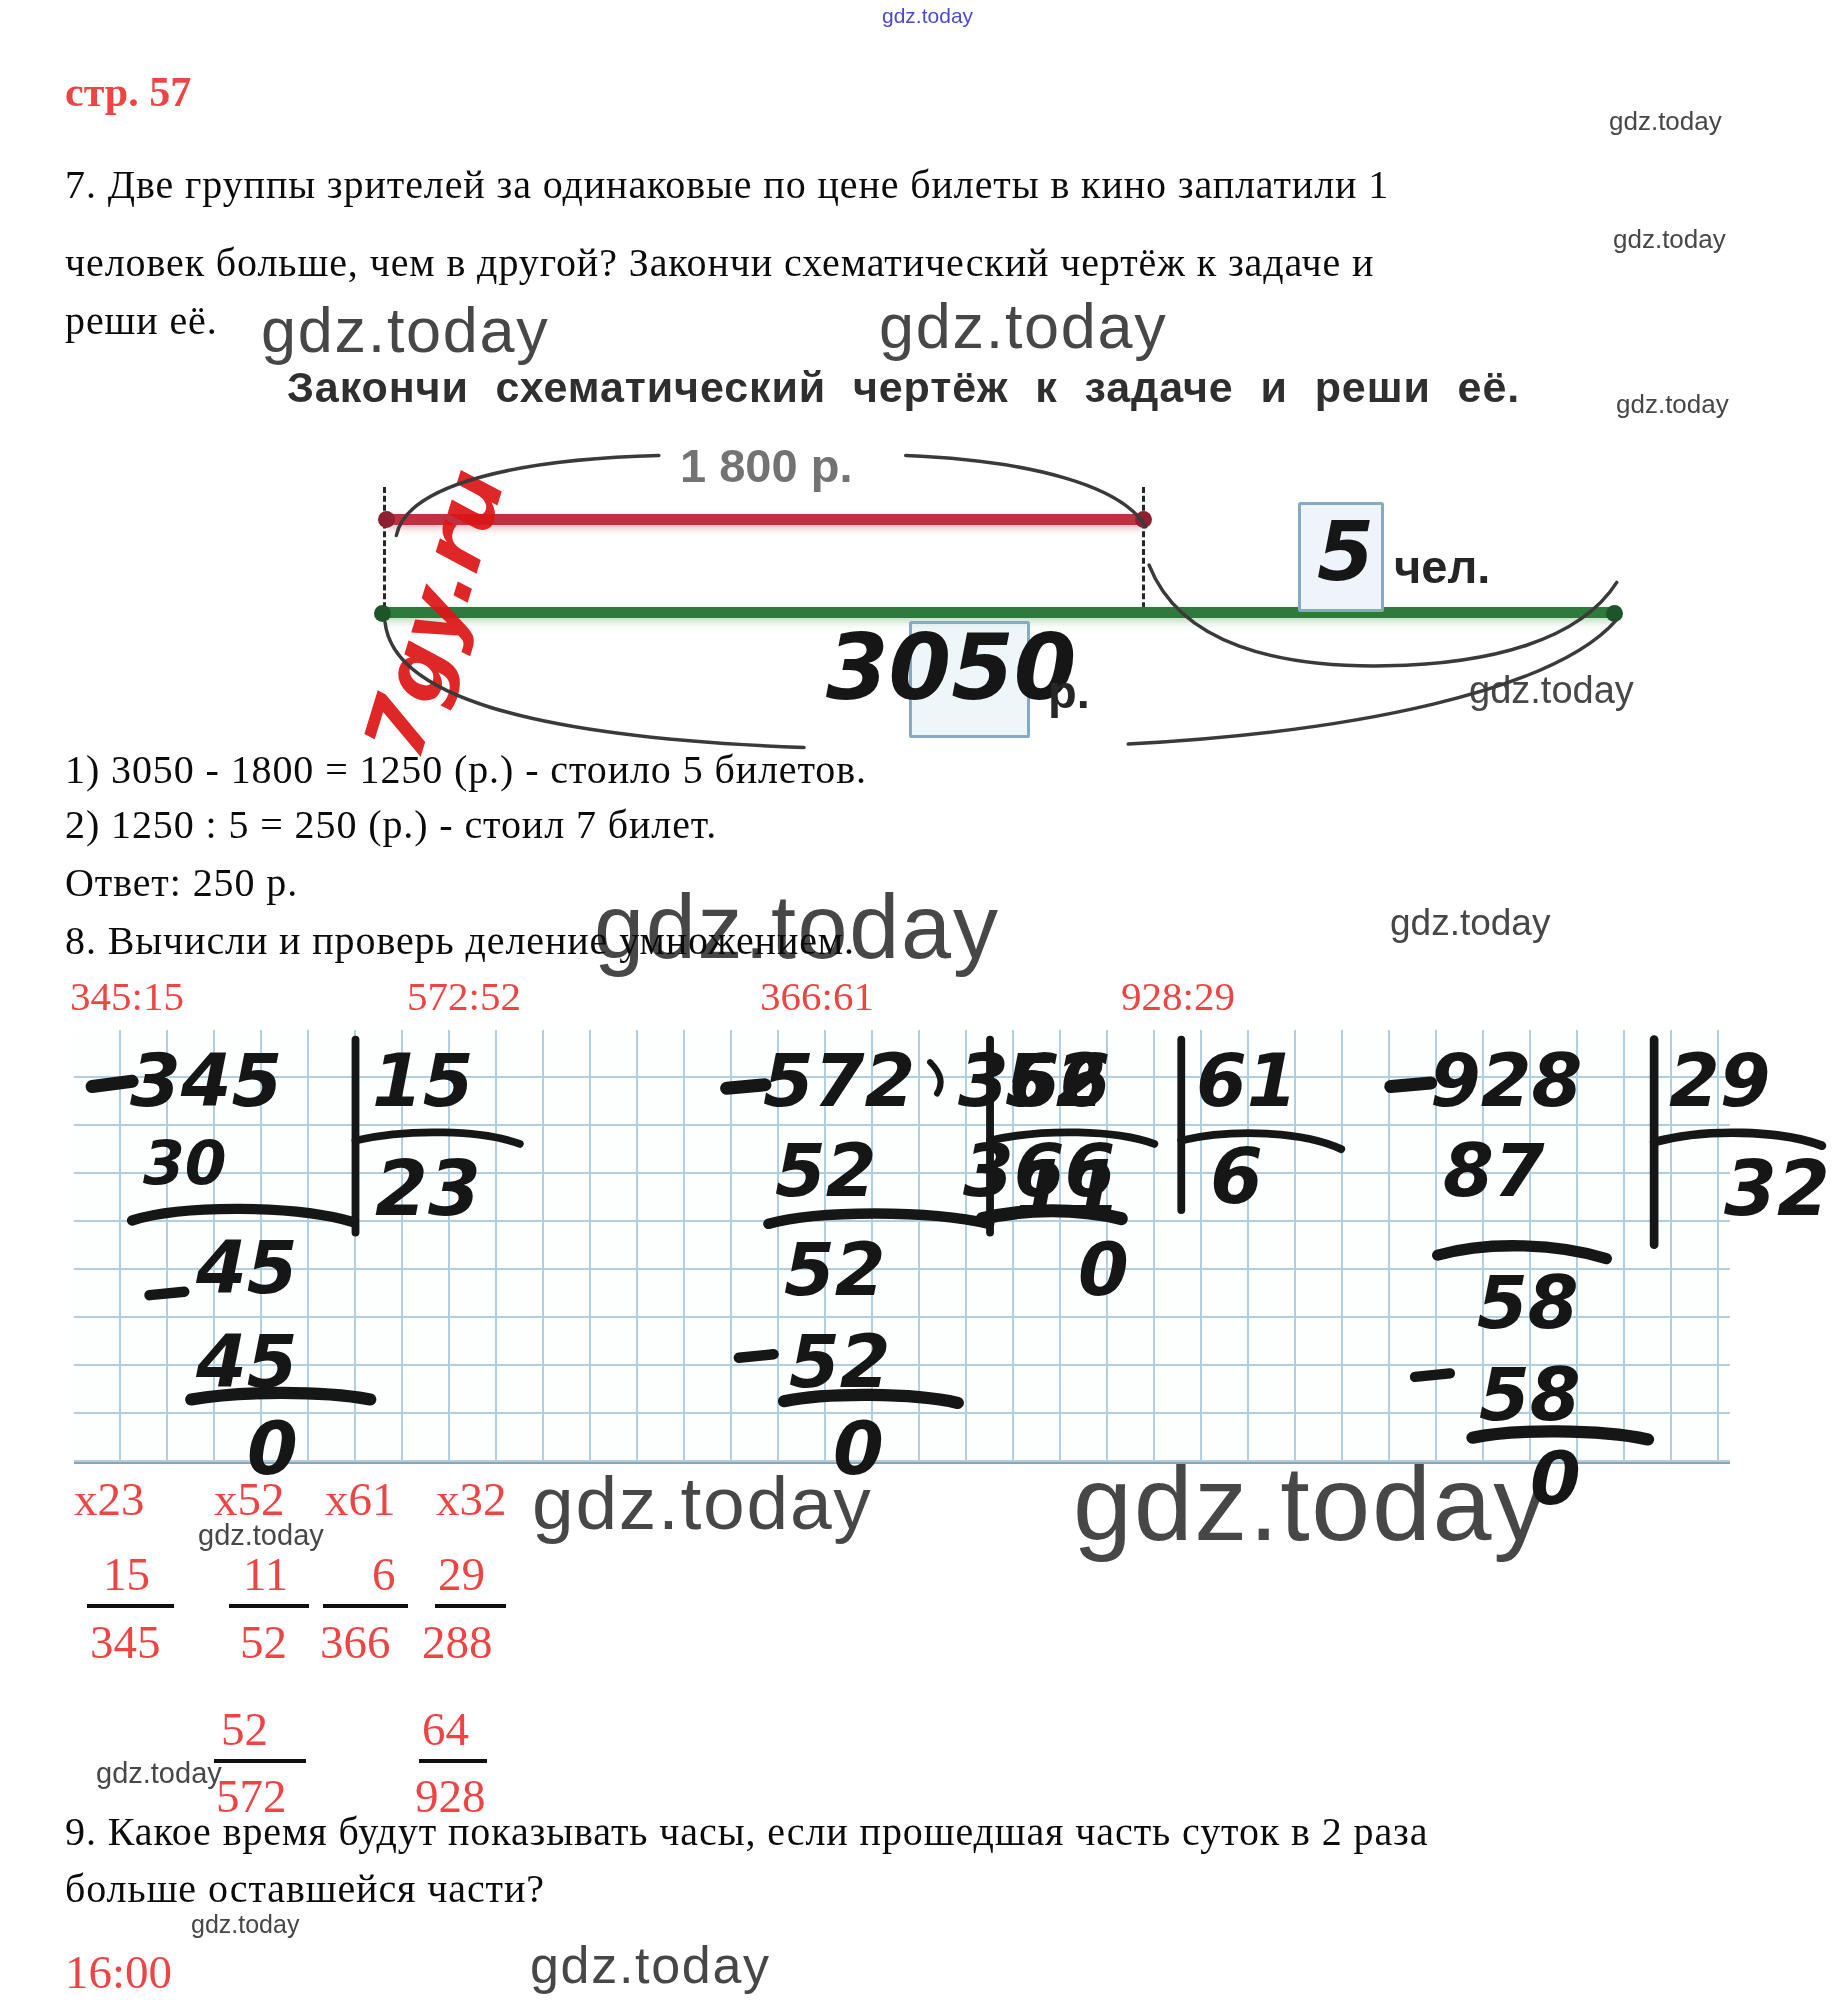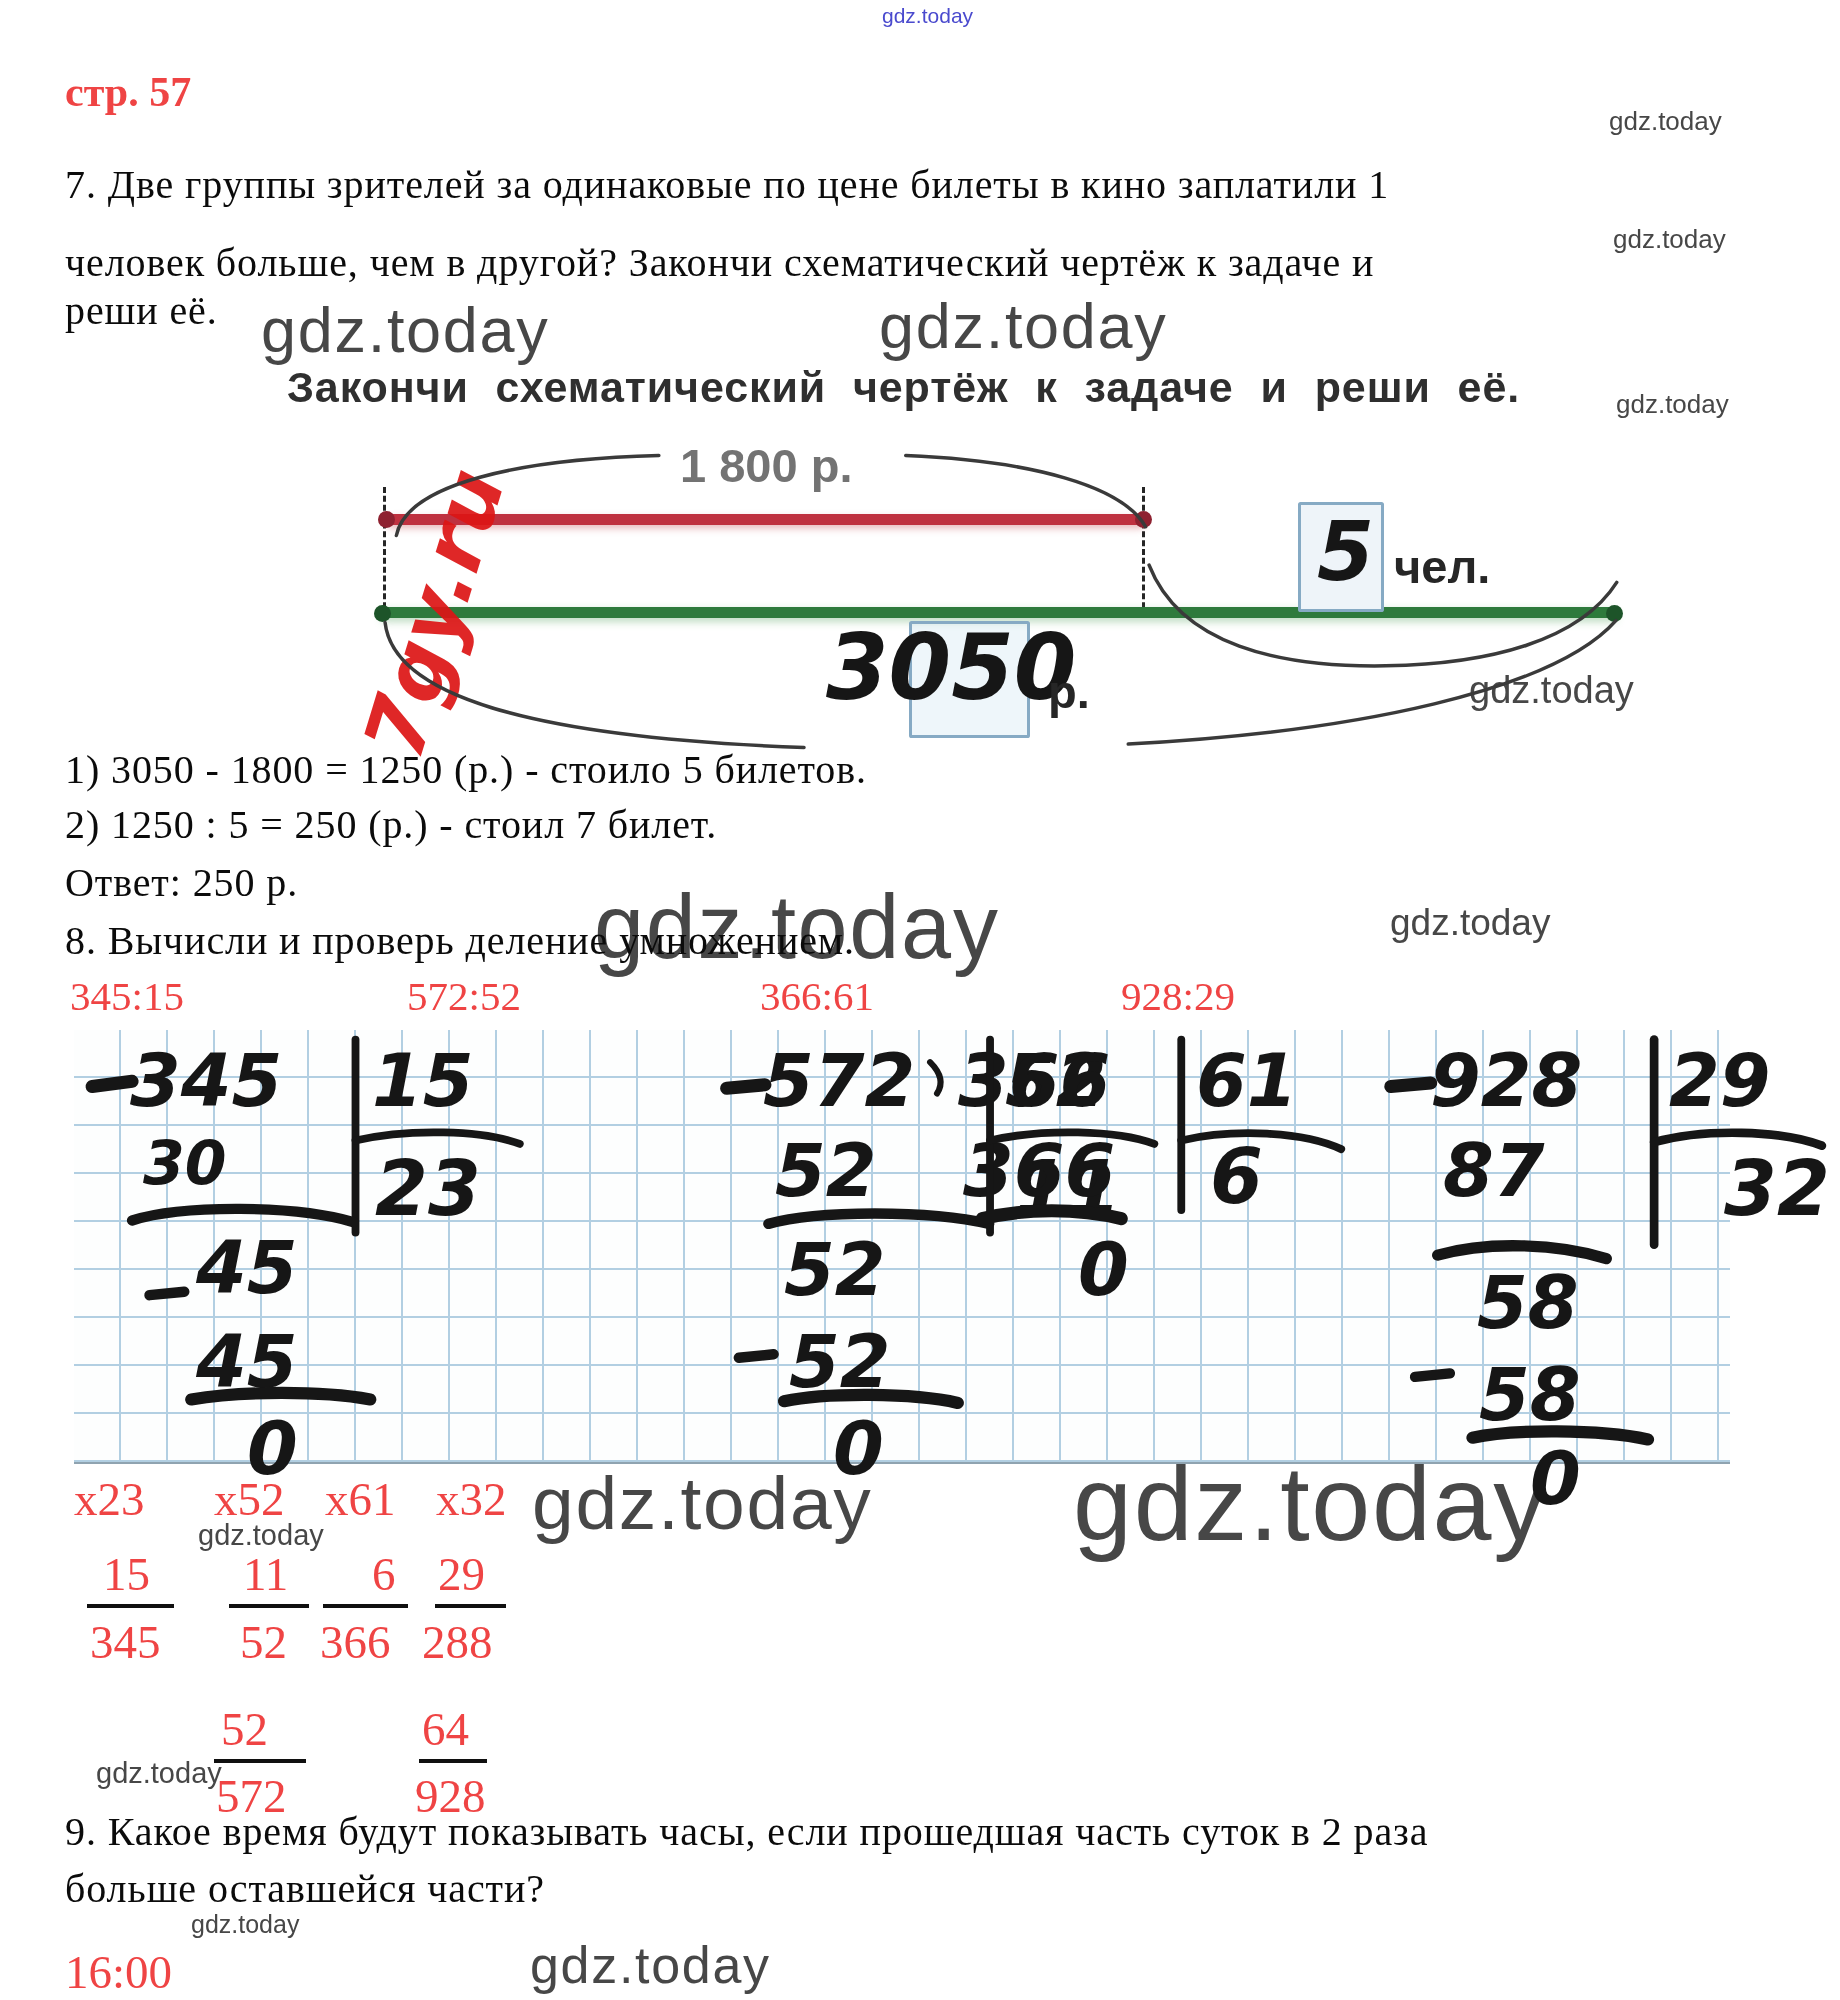--- a/index.html
+++ b/index.html
@@ -47,21 +47,21 @@
   <div class="abs wm wm-thin" style="left:532px;top:1460px;font-size:75px;">gdz.today</div>
   <div class="abs wm wm-thin" style="left:1073px;top:1443px;font-size:106px;">gdz.today</div>
   <div class="abs wm" style="left:198px;top:1519px;font-size:29px;">gdz.today</div>
   <div class="abs wm" style="left:96px;top:1757px;font-size:29px;">gdz.today</div>
   <div class="abs wm" style="left:191px;top:1910px;font-size:25px;">gdz.today</div>
   <div class="abs wm wm-thin" style="left:530px;top:1935px;font-size:52px;">gdz.today</div>
 
   <div class="abs serif bold" style="left:65px;top:68px;font-size:42px;">стр. 57</div>
   <div class="abs serif ptext" style="left:65px;top:123px;margin-top:38px;">7. Две группы зрителей за одинаковые по цене билеты в кино заплатили 1</div>
   <div class="abs serif ptext" style="left:65px;top:239px;">человек больше, чем в другой? Закончи схематический чертёж к задаче и</div>
-  <div class="abs serif ptext" style="left:65px;top:287px;">реши её.</div>
+  <div class="abs serif ptext" style="left:65px;top:297px;">реши её.</div>
 
   <div class="abs scanfont" style="left:287px;top:363px;font-size:43px;word-spacing:14px;letter-spacing:0.9px;white-space:nowrap;">Закончи схематический чертёж к задаче и реши её.</div>
 
   <div class="abs scanfont" style="left:680px;top:438px;font-size:47px;color:#737373;">1 800 р.</div>
 
   <div class="abs dashv" style="left:383px;top:487px;height:130px;"></div>
   <div class="abs dashv" style="left:1142px;top:487px;height:130px;"></div>
 
   <div class="abs redline" style="left:387px;top:514px;width:758px;"></div>
   <div class="abs dot" style="left:378px;top:511px;background:#8e2130;"></div>

